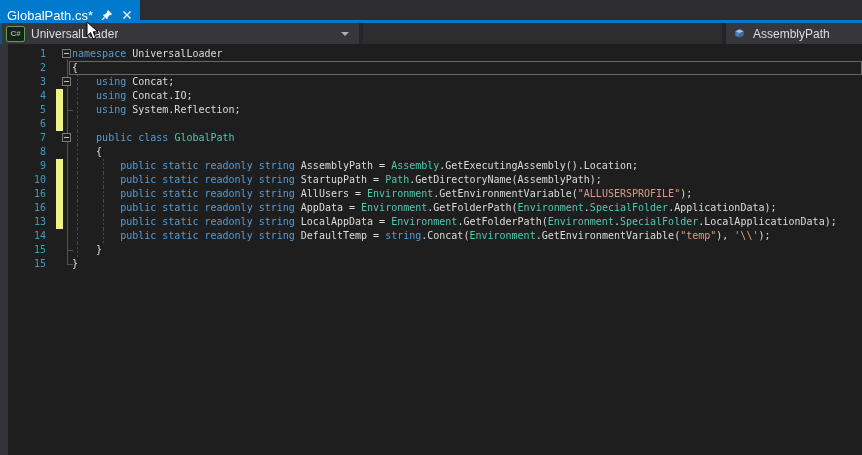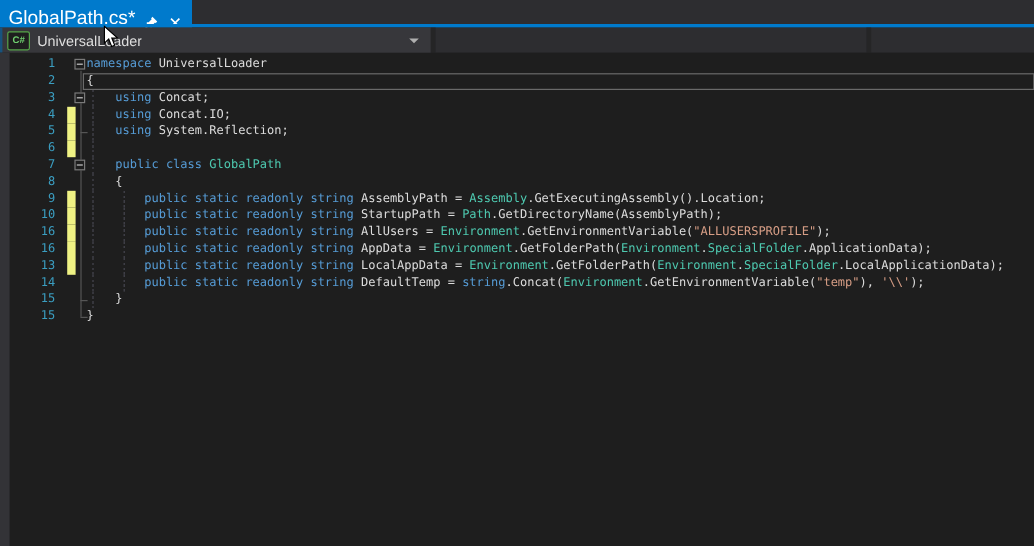--- a/index.html
+++ b/index.html
@@ -1,22 +1,22 @@
 <!DOCTYPE html>
 <html style="--accent: #007ACC; --kw: #569CD6; --typ: #4EC9B0; --str: #D69D85; --lnum: #3B9EC1; --chg: #EFF284;"><head>
 <meta charset="utf-8">
 <style>
   html,body{margin:0;padding:0;background:#1E1E1E;}
   #screen{position:relative;width:862px;height:455px;overflow:hidden;
           font-family:"Liberation Sans",sans-serif;background:#1E1E1E;}
 
   
   .tabbar{position:absolute;left:0;top:0;width:862px;height:20px;background:#2D2D30;}
-  .tab{position:absolute;left:0;top:0;height:20px;display:flex;align-items:flex-end;
-       padding:5px 7px;background:var(--accent,#007ACC);color:#FFFFFF;font-size:16px;gap:7px;cursor:default;}
+  .tab{position:absolute;left:0;top:0;height:20px;display:flex;align-items:center;
+       padding:5px 7px;background:var(--accent,#007ACC);color:#FFFFFF;font-size:13px;gap:7px;cursor:default;}
   .tab .ticon{display:flex;align-items:center;justify-content:center;width:13px;height:13px;}
   .tab-accent{position:absolute;left:0;top:20px;width:862px;height:3px;background:var(--accent,#007ACC);}
 
   
   .navbar{position:absolute;left:0;top:23px;width:862px;height:21px;background:#2D2D30;display:flex;}
   .navedge{position:absolute;left:0;top:0;width:2px;height:21px;background:#17537E;}
   .combo{height:21px;background:#37373B;display:flex;align-items:center;gap:6px;padding:0 6px;color:#DEDEDE;font-size:12px;}
   .combo-gap{width:4px;height:21px;background:#252526;}
   .c1{width:347px;}
   .c2{width:347px;margin-top:48px;}
@@ -90,20 +90,30 @@
         <svg width="16" height="16" viewBox="0 0 16 16">
           <polygon points="8,2.5 13,5 8,7.5 3,5" fill="#E8C08E"></polygon>
           <polygon points="3,5 8,7.5 8,13 3,10.5" fill="#C89058"></polygon>
           <polygon points="13,5 8,7.5 8,13 13,10.5" fill="#AD7A42"></polygon>
         </svg>
       </span>
       <span class="navlabel">UniversalLoader.GlobalPath</span>
       <span class="dd"></span>
     </div>
     <div class="combo-gap"></div>
+    <div class="combo c3">
+      <span class="navsvg">
+        <svg width="15" height="15" viewBox="0 0 16 16">
+          <polygon points="8,3.5 12.5,5.7 8,7.9 3.5,5.7" fill="#9CC7E8"></polygon>
+          <polygon points="3.5,5.7 8,7.9 8,12.3 3.5,10.1" fill="#4B84B8"></polygon>
+          <polygon points="12.5,5.7 8,7.9 8,12.3 12.5,10.1" fill="#2F6FA8"></polygon>
+        </svg>
+      </span>
+      <span class="navlabel">AssemblyPath</span>
+    </div>
     <div class="navedge"></div>
   </div>
 
   <div class="editor">
     <div class="indicator-margin"></div>
     <div class="fold-vline"></div>
     <div class="rows">
         <div class="row">
           <div class="fold-box">
             <div class="minus"></div>

